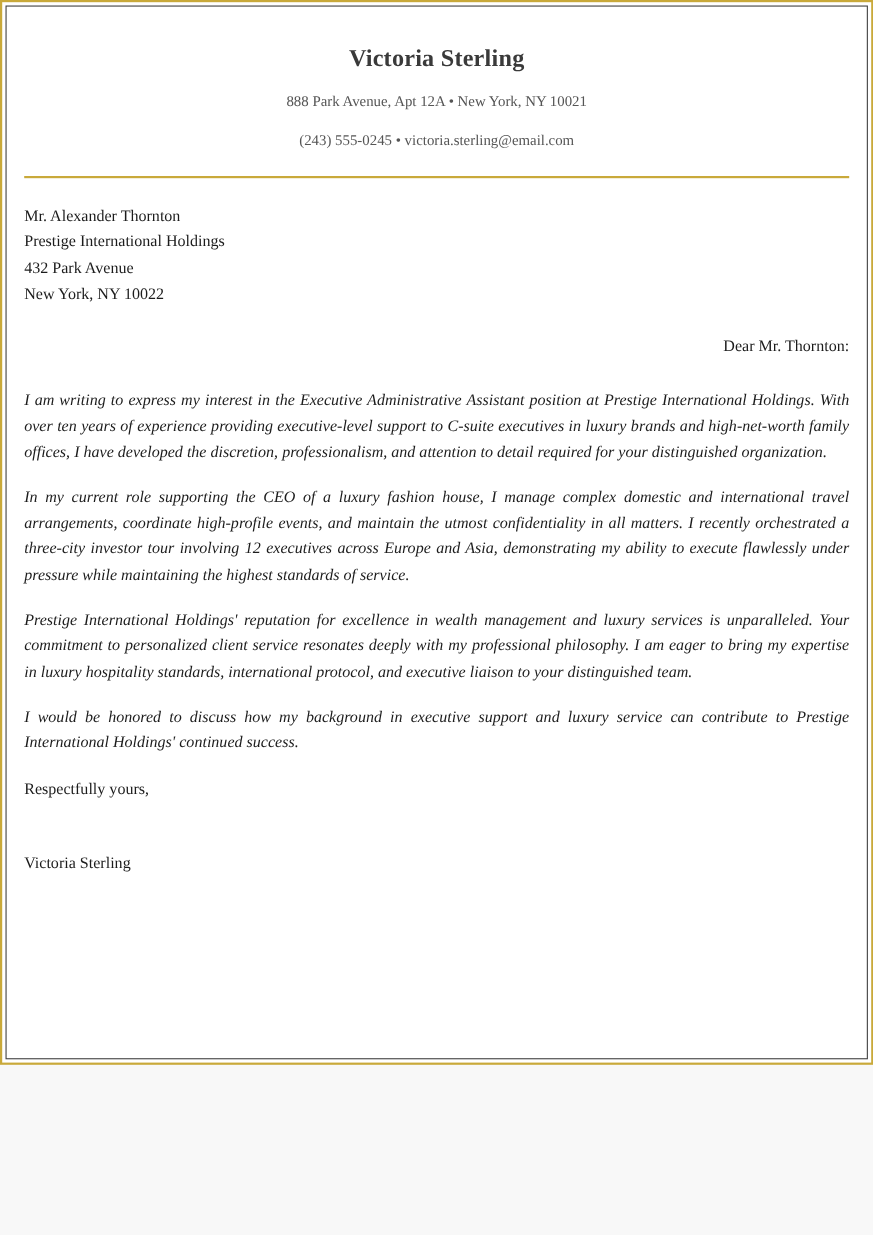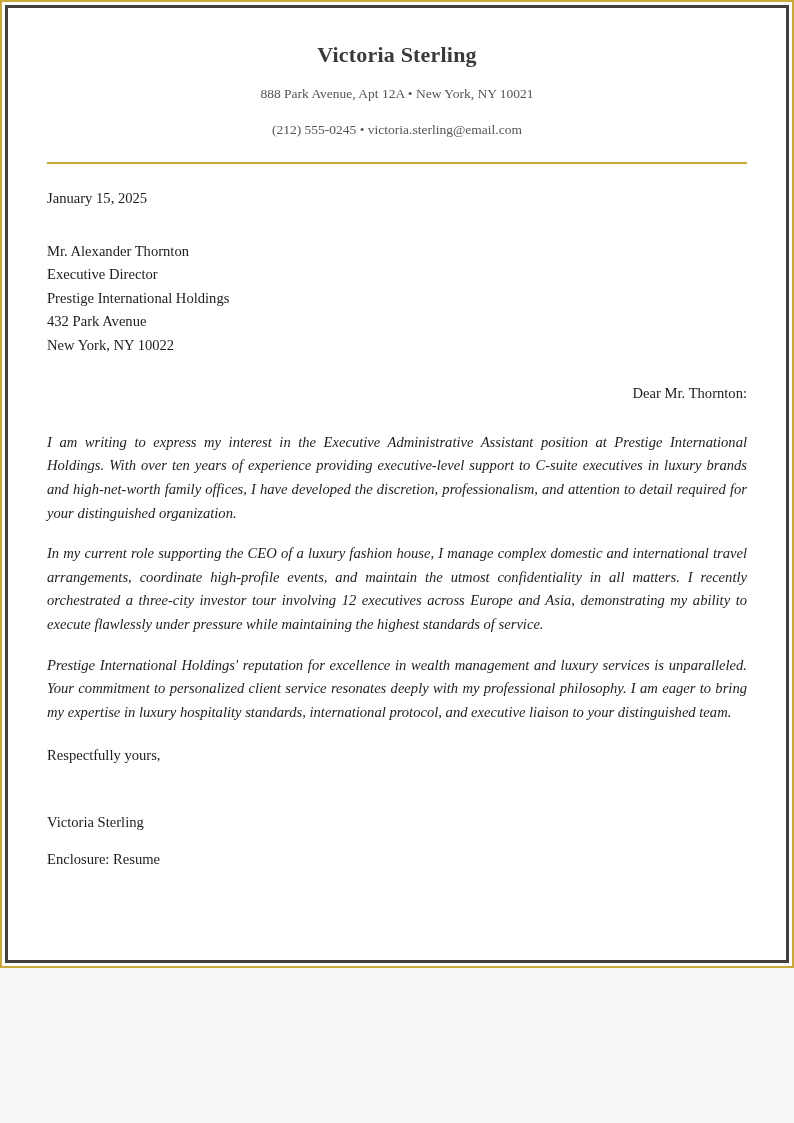--- a/index.html
+++ b/index.html
@@ -26,23 +26,23 @@
     height: 968px;
     background: #ffffff;
     border: 2px solid #c9a93a;
     padding: 3px;
   }
   
   .doc-inner {
     box-sizing: border-box;
     width: 100%;
     height: 100%;
-    border: 3px solid #404040;
+    border: 1px solid #404040;
     background: #ffffff;
-    padding: 0 39px;
+    padding: 0 16px;
   }
   .letter-head {
     padding-top: 34px;
     text-align: center;
   }
   .candidate-name {
     font-size: 22px;
     font-weight: bold;
     color: #3a3a3a;
     letter-spacing: 0.2px;
@@ -110,46 +110,44 @@
 <body>
 
 <div class="page">
 
   <div class="doc-frame">
     <div class="doc-inner">
 
       <div class="letter-head">
         <h1 class="candidate-name">Victoria Sterling</h1>
         <p class="contact-line">888 Park Avenue, Apt 12A • New York, NY 10021</p>
-        <p class="contact-line">(212) 555-0245 • victoria.sterling@email.com</p>
+        <p class="contact-line">(243) 555-0245 • victoria.sterling@email.com</p>
         <div class="head-rule"></div>
       </div>
 
       <div class="letter-body">
 
-        <div class="date-line">January 15, 2025</div>
 
         <div class="recipient-block">
           <div>Mr. Alexander Thornton</div>
-          <div>Executive Director</div>
           <div>Prestige International Holdings</div>
           <div>432 Park Avenue</div>
           <div>New York, NY 10022</div>
         </div>
 
         <div class="salutation">Dear Mr. Thornton:</div>
 
         <p class="body-para">I am writing to express my interest in the Executive Administrative Assistant position at Prestige International Holdings. With over ten years of experience providing executive-level support to C-suite executives in luxury brands and high-net-worth family offices, I have developed the discretion, professionalism, and attention to detail required for your distinguished organization.</p>
         <p class="body-para">In my current role supporting the CEO of a luxury fashion house, I manage complex domestic and international travel arrangements, coordinate high-profile events, and maintain the utmost confidentiality in all matters. I recently orchestrated a three-city investor tour involving 12 executives across Europe and Asia, demonstrating my ability to execute flawlessly under pressure while maintaining the highest standards of service.</p>
         <p class="body-para">Prestige International Holdings' reputation for excellence in wealth management and luxury services is unparalleled. Your commitment to personalized client service resonates deeply with my professional philosophy. I am eager to bring my expertise in luxury hospitality standards, international protocol, and executive liaison to your distinguished team.</p>
+        <p class="body-para">I would be honored to discuss how my background in executive support and luxury service can contribute to Prestige International Holdings' continued success.</p>
 
         <div class="closing-block">
           <div class="closing-salutation">Respectfully yours,</div>
           <div class="signature-name">Victoria Sterling</div>
-          <div class="enclosure-line">Enclosure: Resume</div>
         </div>
 
       </div>
     </div>
   </div>
 
   <div class="page-filler"></div>
 </div>
 
 </body></html>

